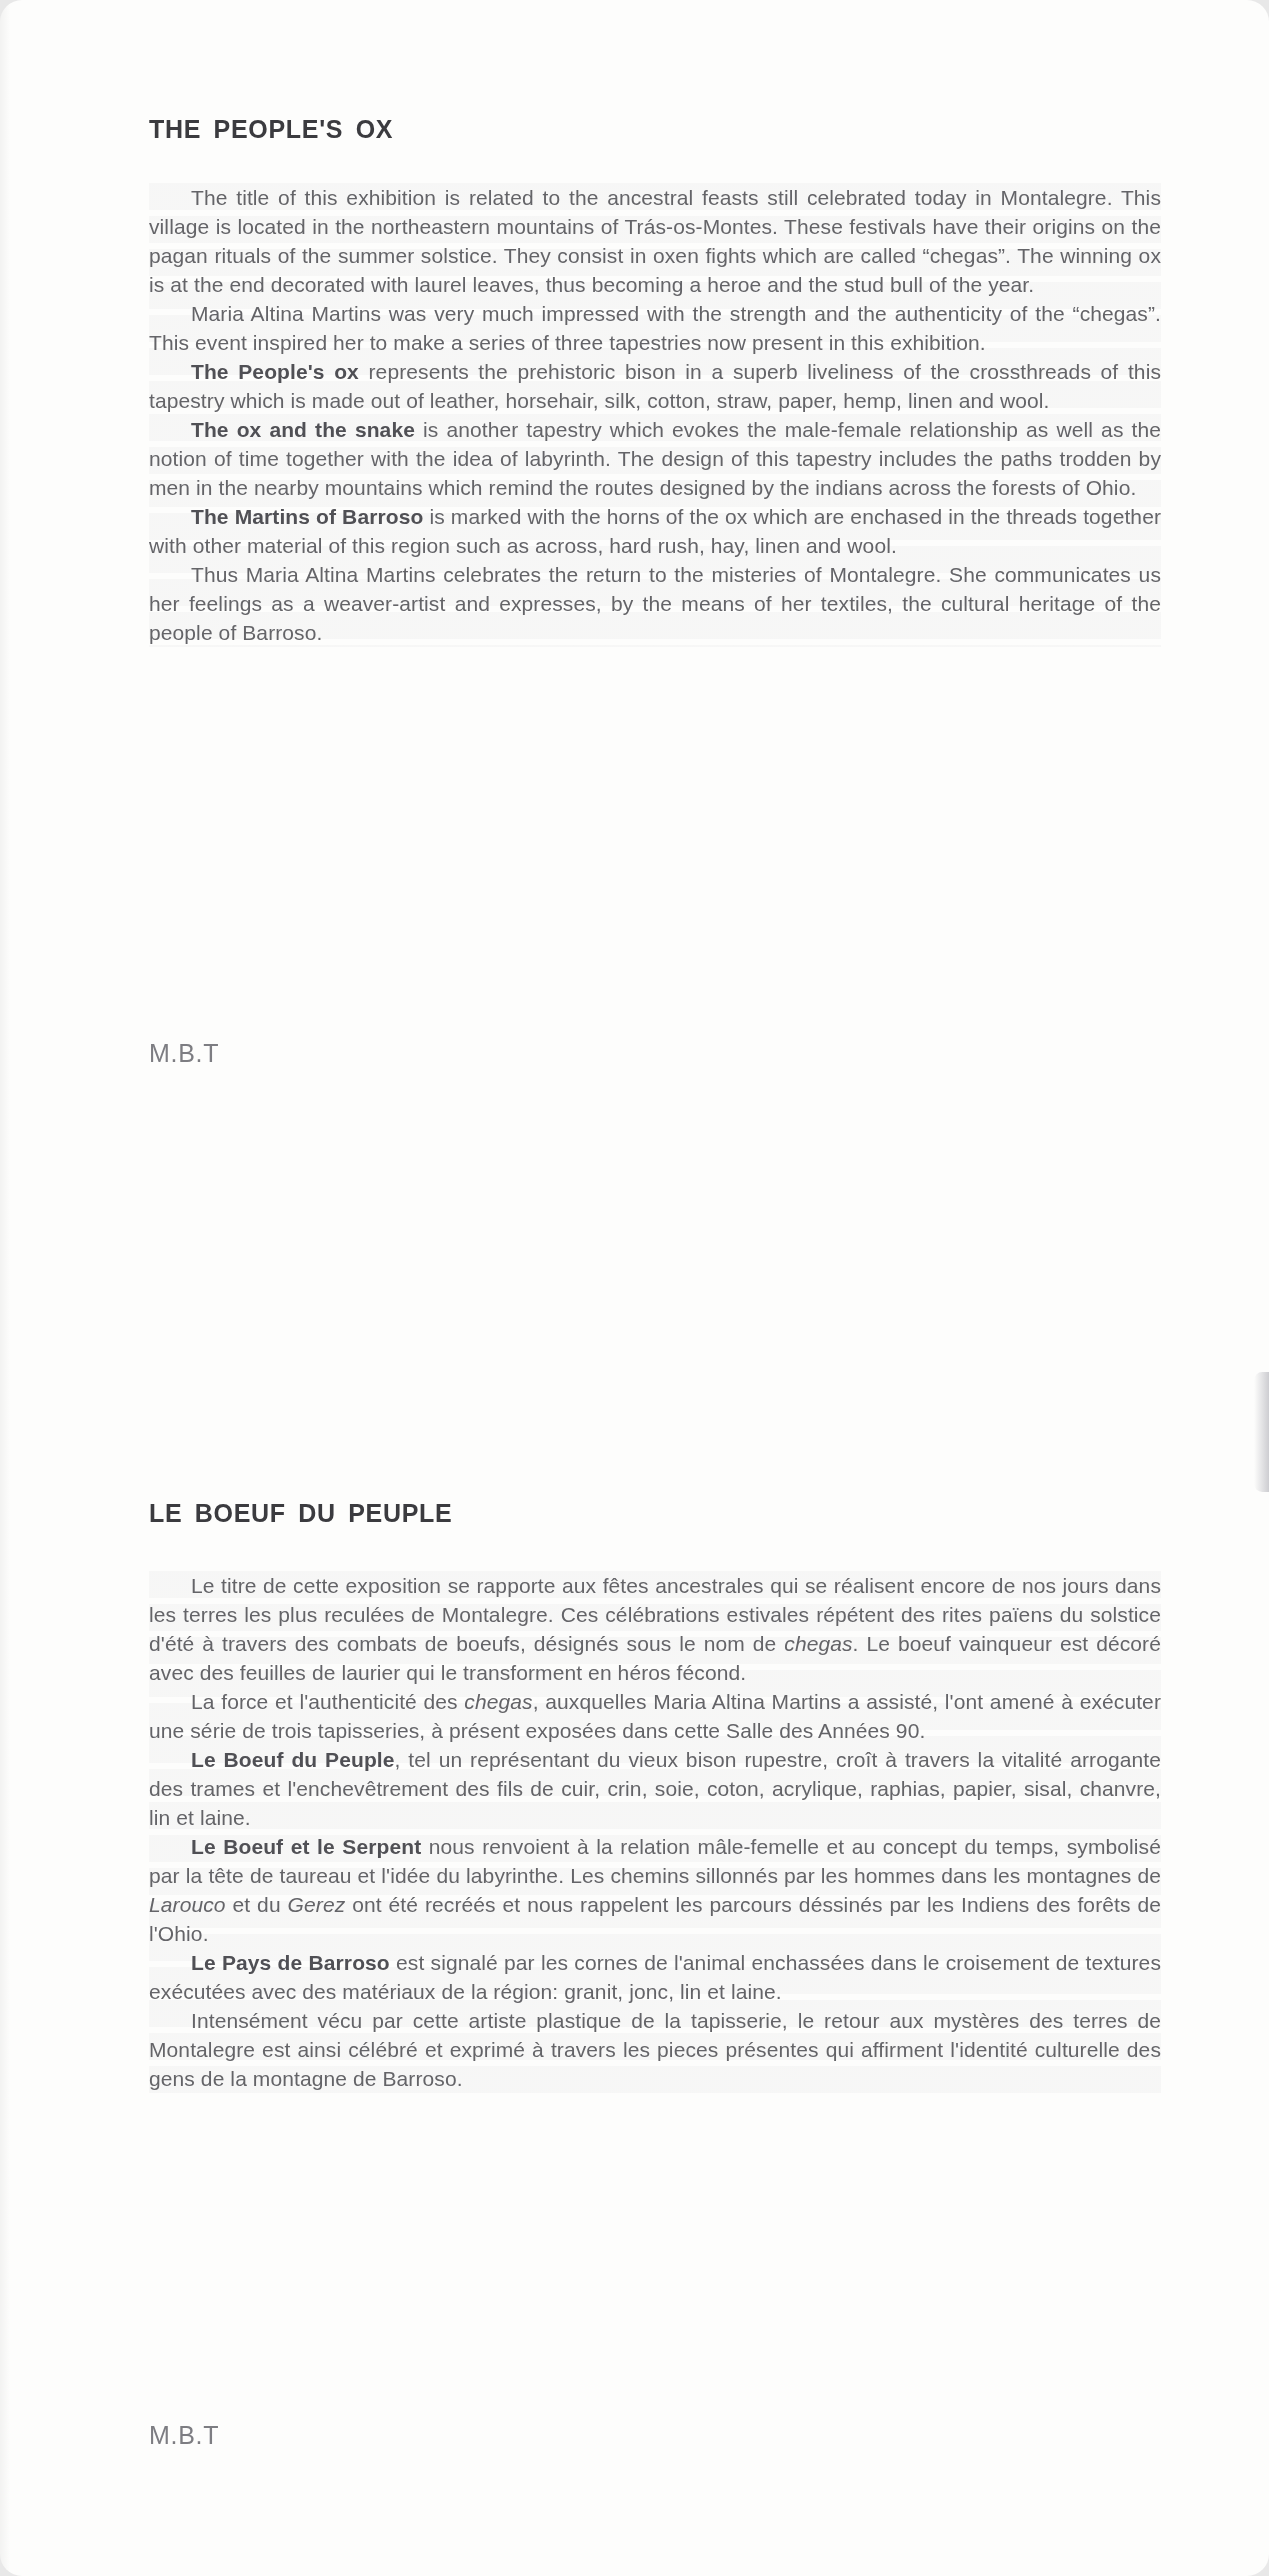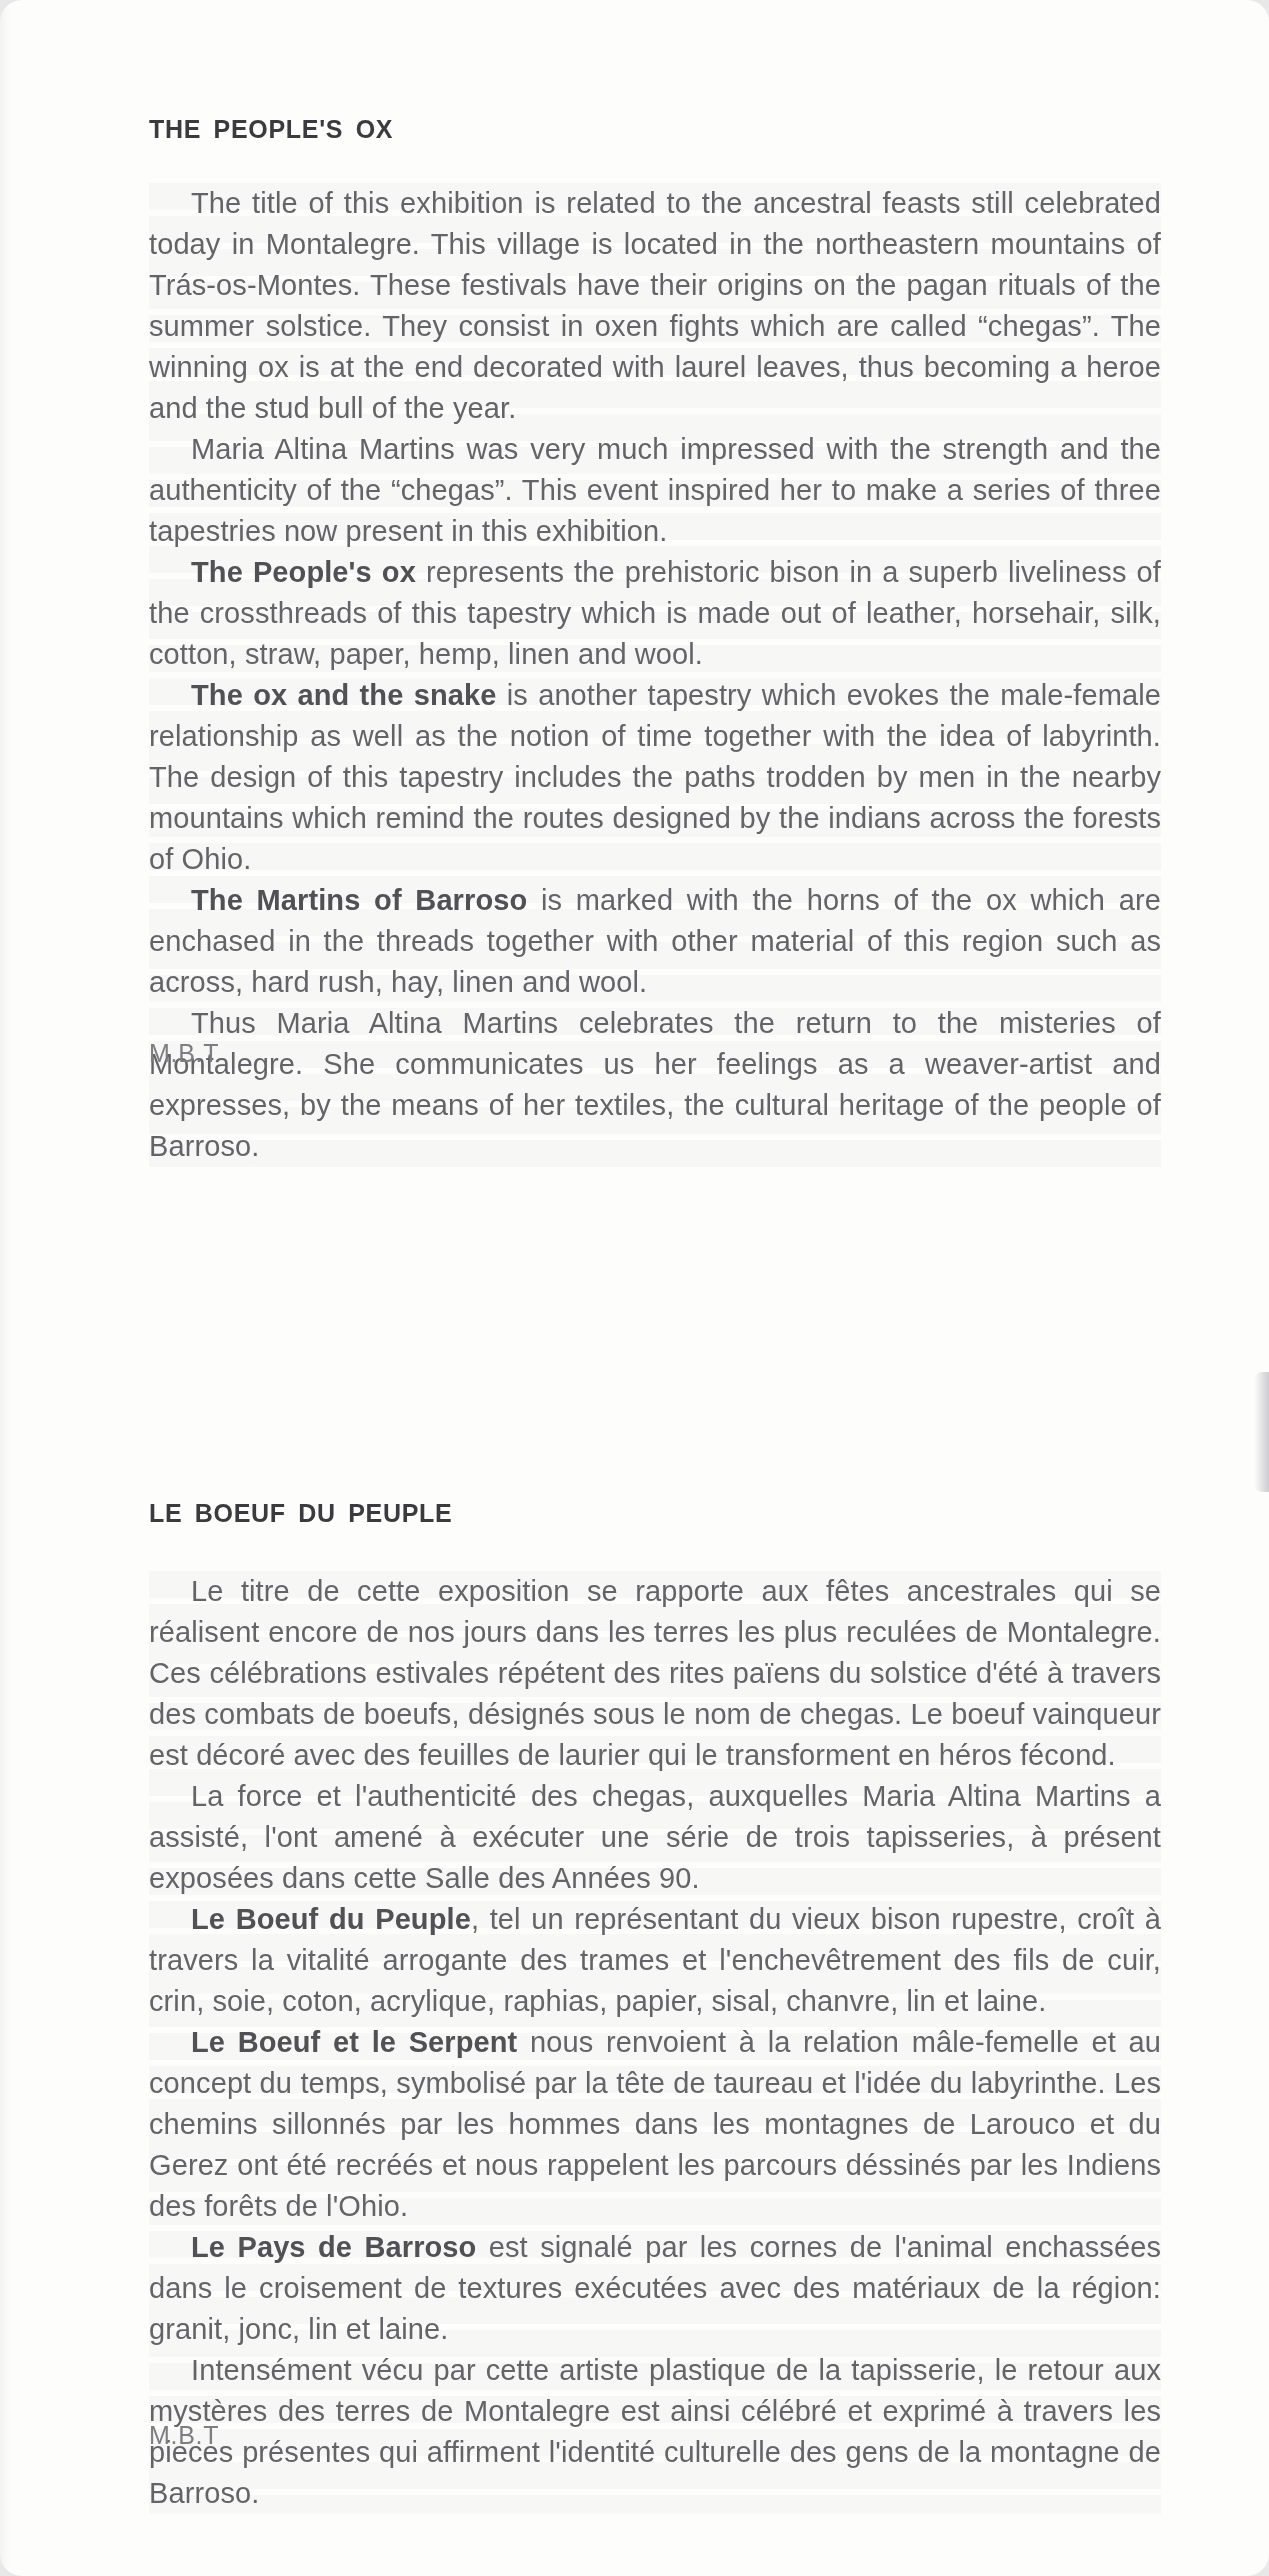--- a/index.html
+++ b/index.html
@@ -43,27 +43,27 @@
       rgba(130,130,138,0.05) 0px, rgba(130,130,138,0.05) 27px,
       rgba(255,255,255,0) 27px, rgba(255,255,255,0) 33px
     );
   }
   .body-en { top: 183px; }
   .body-fr { top: 1571px; }
   .para {
     margin: 0;
     text-indent: 42px;
     text-align: justify;
-    font-size: 29px;
-    line-height: 41px;
+    font-size: 21px;
+    line-height: 29px;
     letter-spacing: 0.1px;
     color: #646468;
   }
   .run-bold   { font-weight: 700; color: #505055; }
-  .run-italic { }
+  .run-italic { font-style: italic; }
   .signature {
     position: absolute;
     left: 149px;
     width: 992px;
     text-align: left;
     font-size: 25px;
     letter-spacing: 0.7px;
     color: #7d7d82;
   }
   .sig-en { top: 1039px; }

